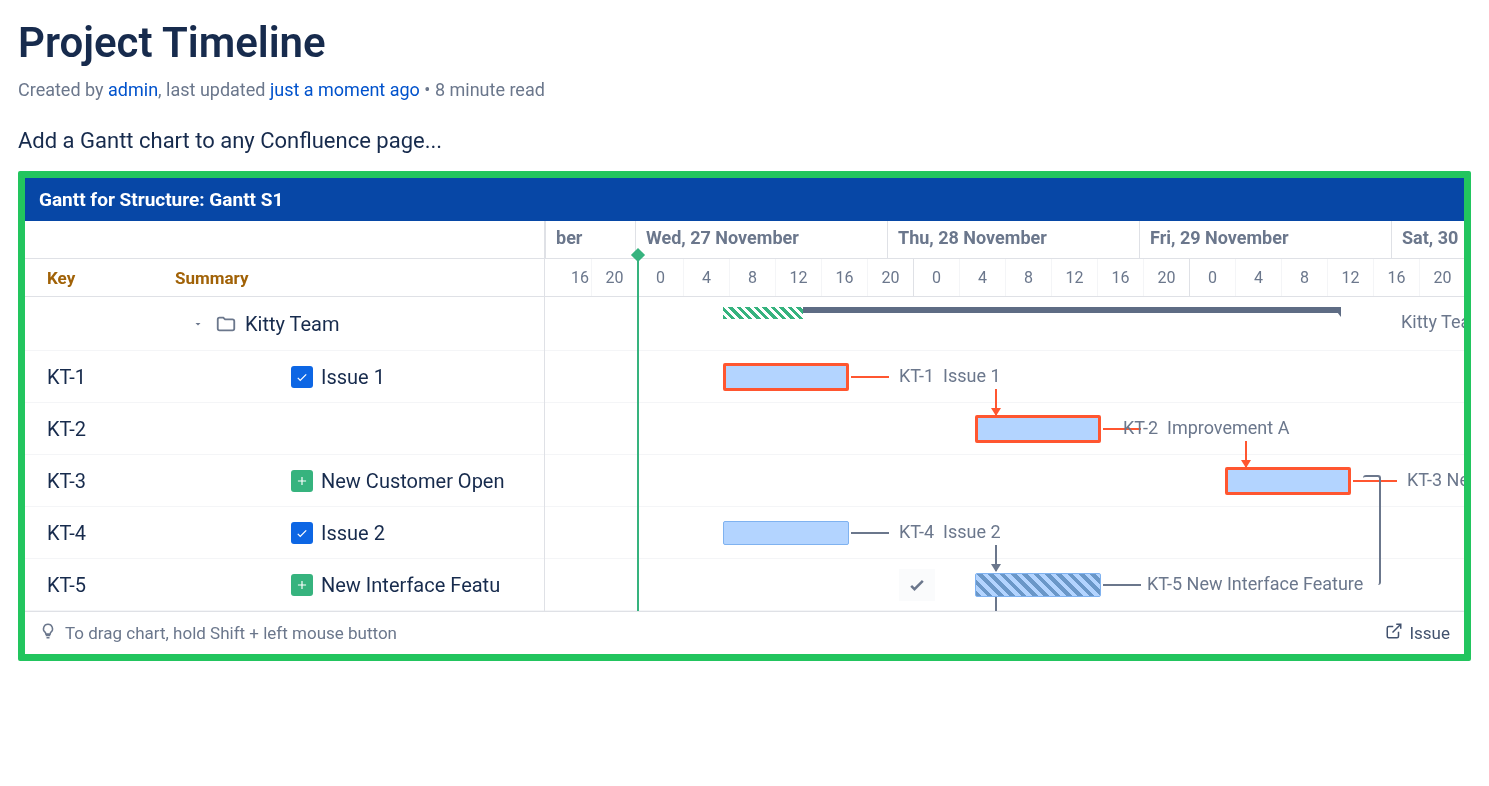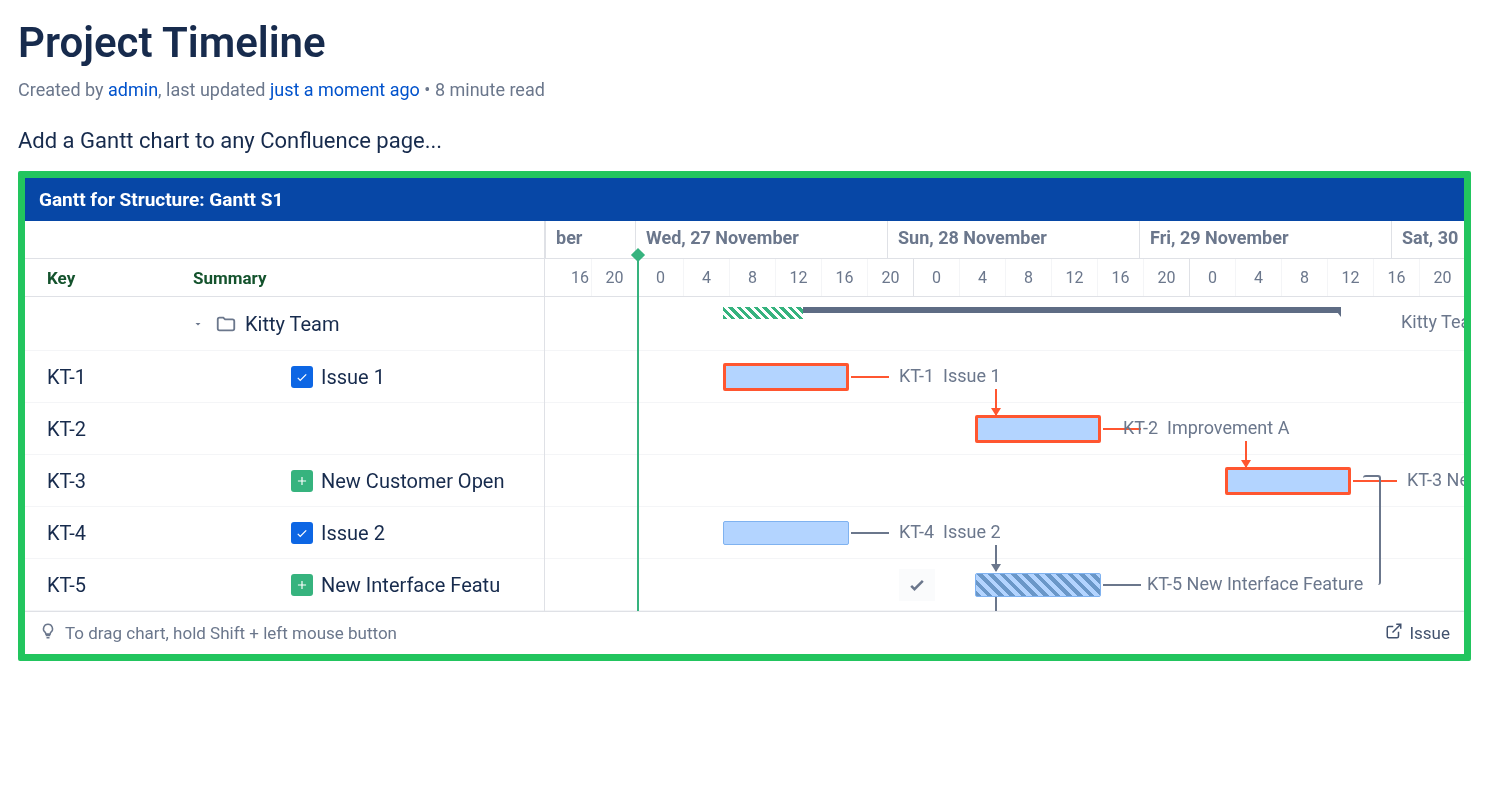--- a/index.html
+++ b/index.html
@@ -52,26 +52,26 @@
   }
   .lp-head-top {
     height: 38px;
     border-bottom: 1px solid #dfe1e6;
   }
   .lp-head-cols {
     display: flex;
     height: 38px;
     align-items: center;
     font-size: 17px;
-    color: #14532d;
+    color: #a16207;
     font-weight: 700;
     border-bottom: 1px solid #dfe1e6;
   }
   .lp-head-cols .col-key { width: 150px; padding-left: 22px; }
-  .lp-head-cols .col-sum { flex: 1; margin-left: 18px; }
+  .lp-head-cols .col-sum { flex: 1; }
   .lp-row {
     display: flex;
     align-items: center;
     height: 52px;
     border-bottom: 1px solid #f4f5f7;
     font-size: 20px;
     color: #172b4d;
   }
   .lp-row.parent { height: 54px; }
   .lp-row .col-key { width: 150px; padding-left: 22px; }
@@ -212,21 +212,21 @@
     </div>
   </div>
   </div>
     </div>
     <div class="right-pane">
       <div class="rp-scroller">
           <div class="rp-track" id="rp-track">
         <div class="rp-days" id="rp-days">
               <div class="rp-day" style="width:90px">ber</div>
               <div class="rp-day" style="width:252px">Wed, 27 November</div>
-              <div class="rp-day" style="width:252px">Sun, 28 November</div>
+              <div class="rp-day" style="width:252px">Thu, 28 November</div>
               <div class="rp-day" style="width:252px">Fri, 29 November</div>
               <div class="rp-day" style="width:120px">Sat, 30</div>
             </div>
         <div class="rp-hours" id="rp-hours">
               <div class="rp-hour " style="width:14px;justify-content:flex-end;padding-right:2px;border-left:none;">16</div>
               <div class="rp-hour " style="">20</div>
               <div class="rp-hour major" style="">0</div>
               <div class="rp-hour " style="">4</div>
               <div class="rp-hour " style="">8</div>
               <div class="rp-hour " style="">12</div>

